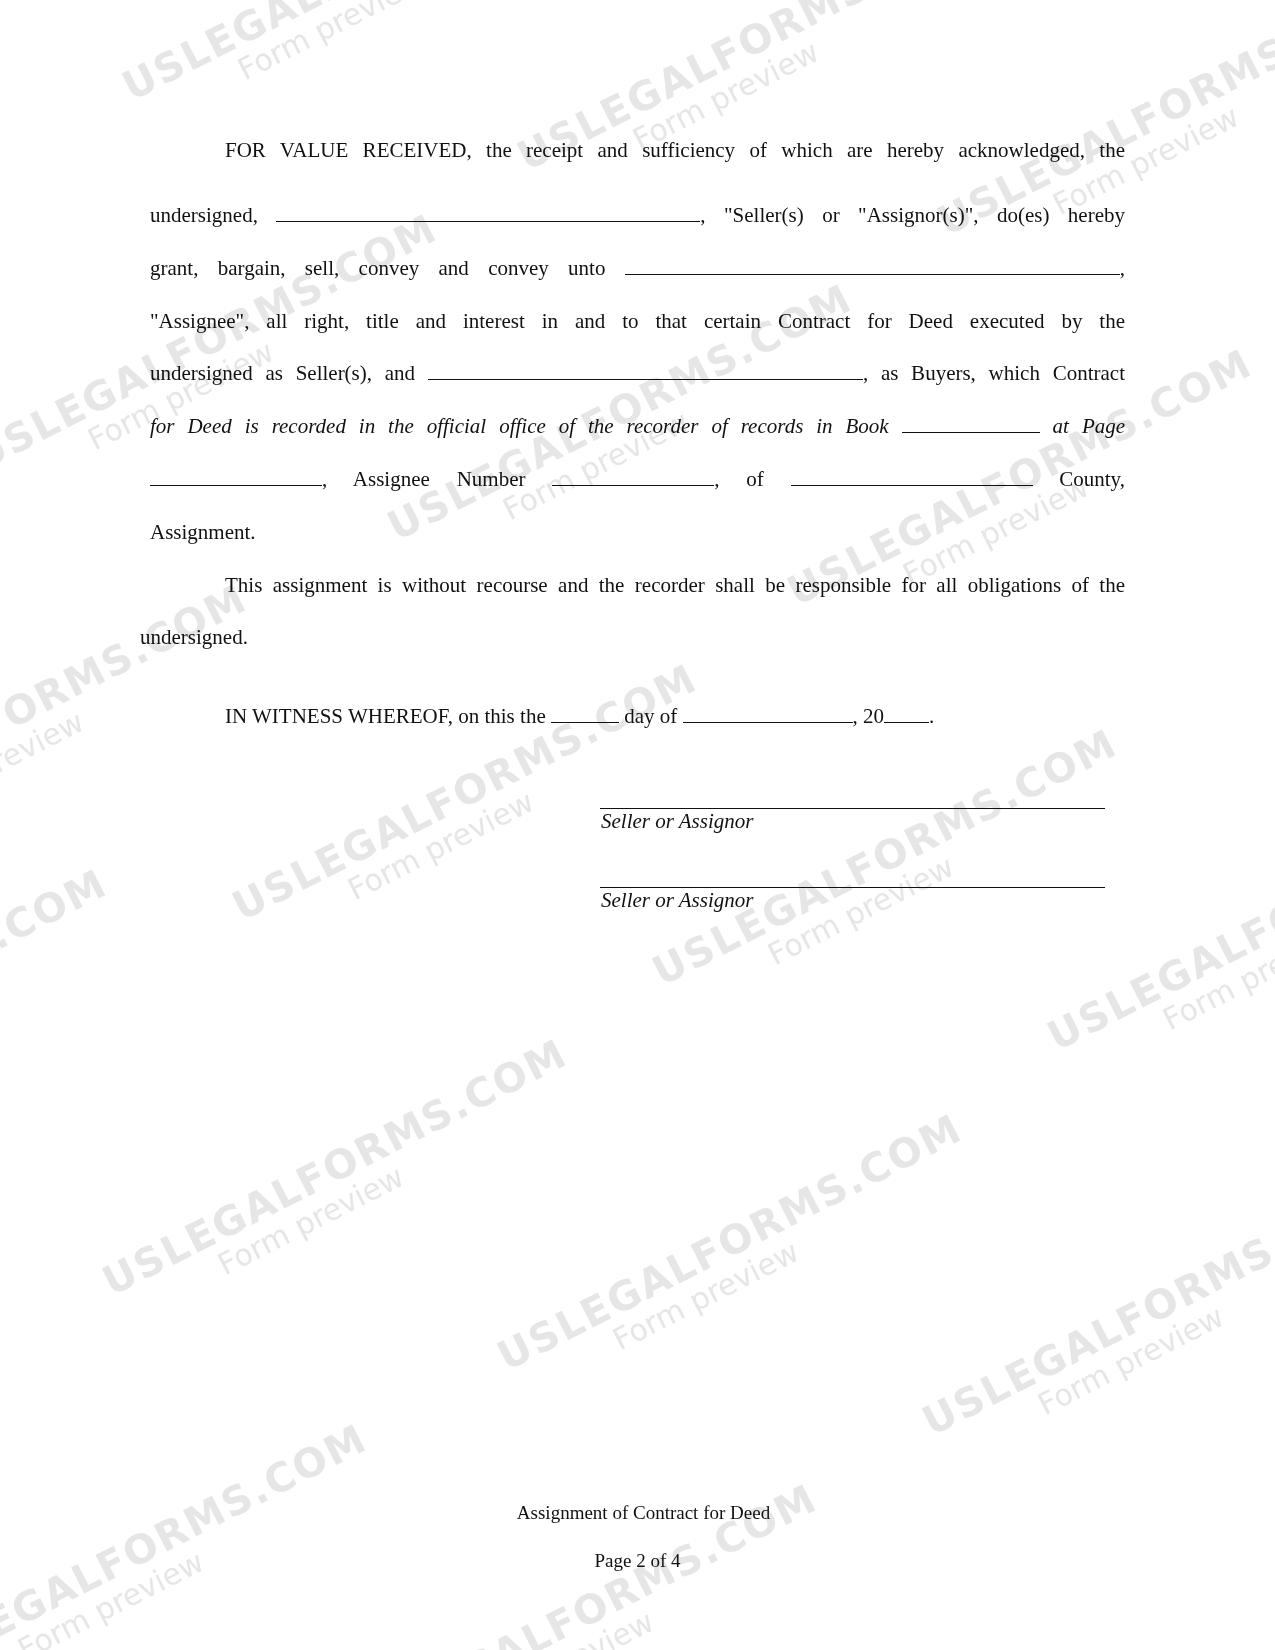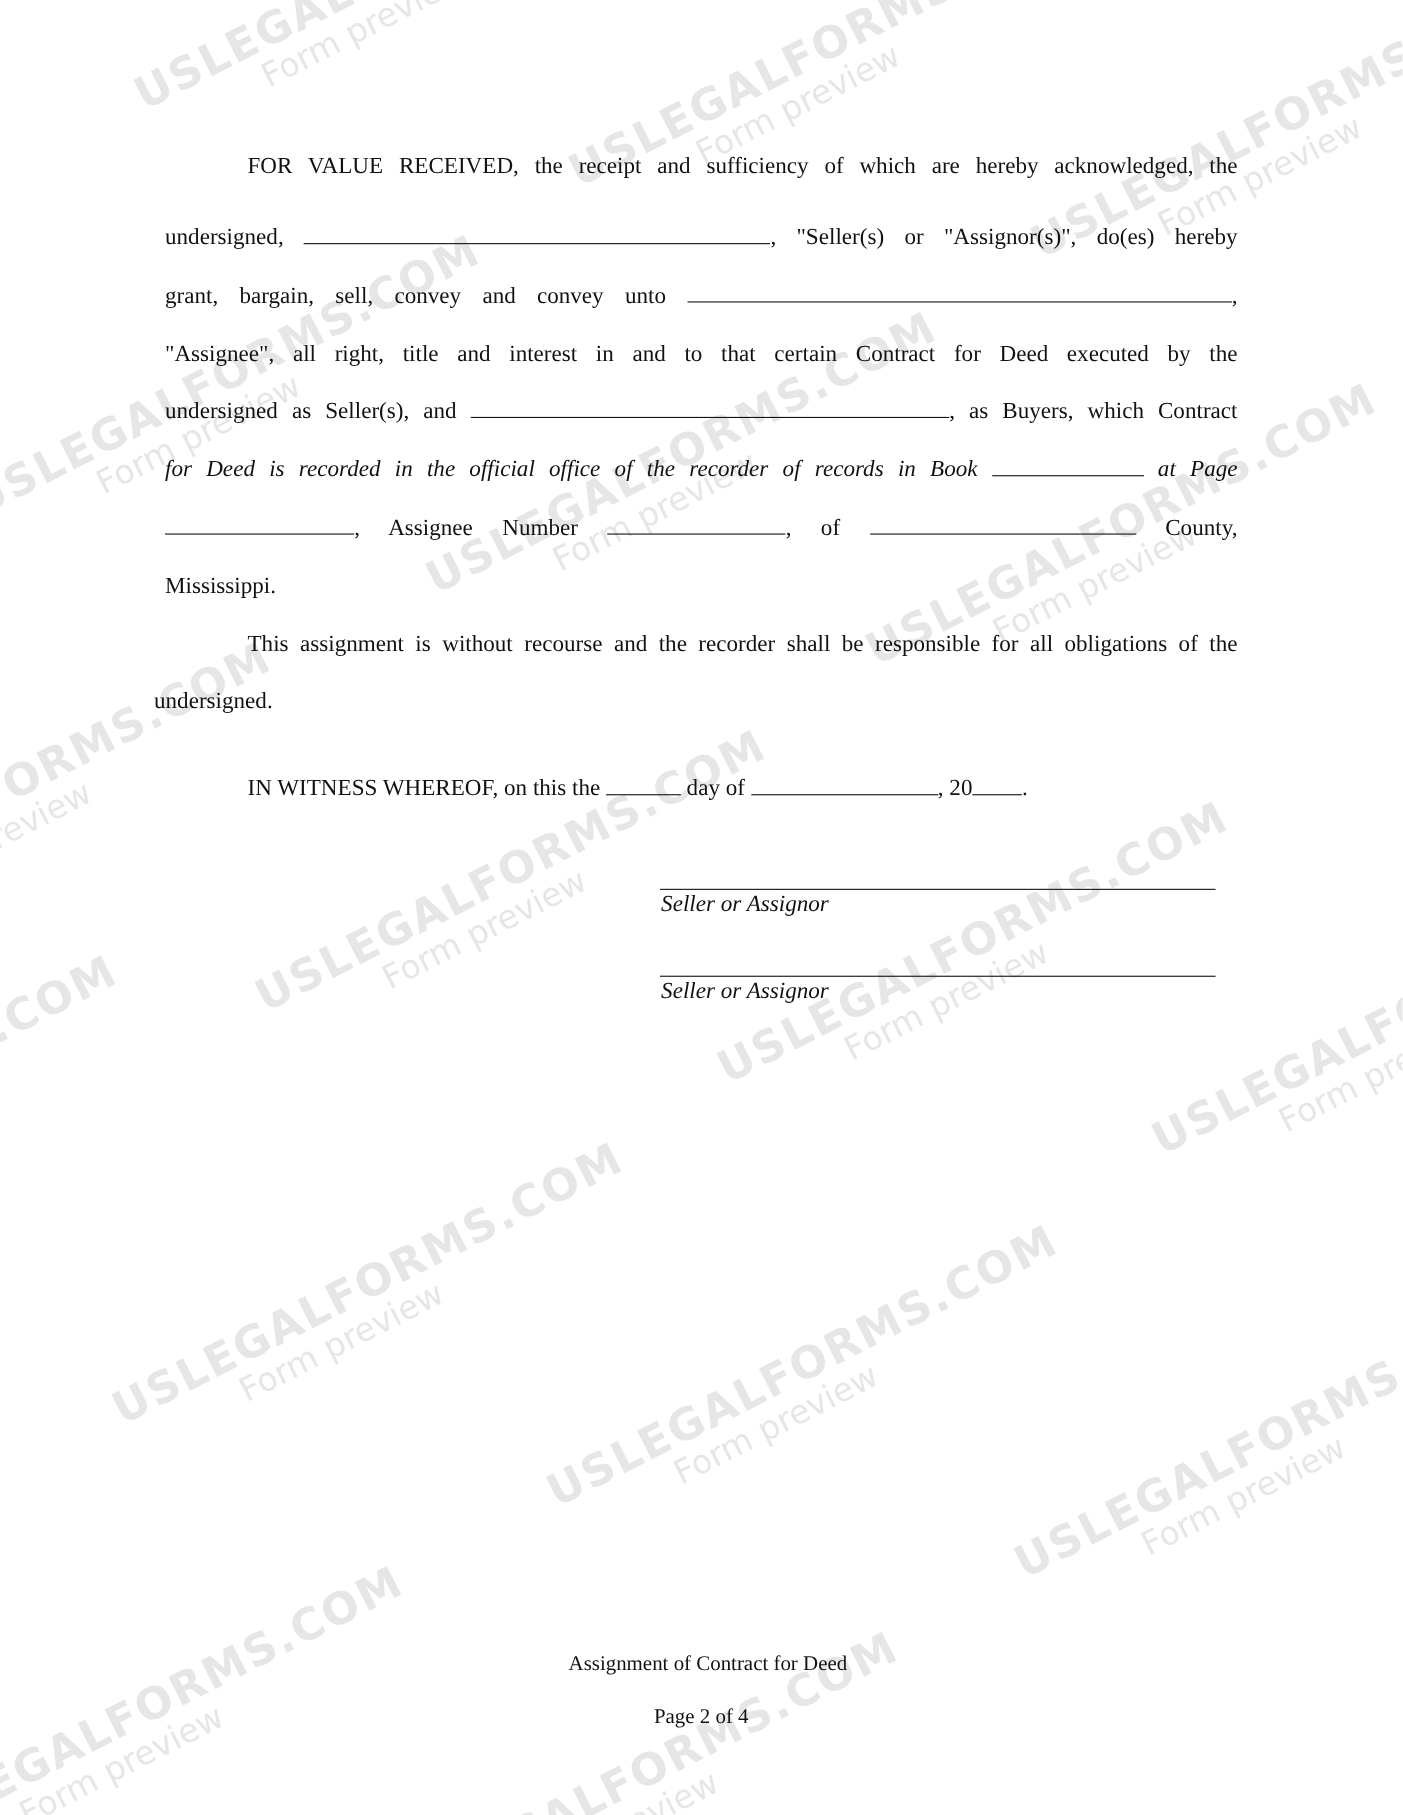--- a/index.html
+++ b/index.html
@@ -112,21 +112,21 @@
 <div class="line just" style="top:467px;">
   <span style="white-space:nowrap;"><span class="blank" style="width:172px;"></span><span>,</span></span>
   <span>Assignee</span>
   <span>Number</span>
   <span style="white-space:nowrap;"><span class="blank" style="width:162px;"></span><span>,</span></span>
   <span>of</span>
   <span class="blank" style="width:242px;"></span>
   <span>County,</span>
 </div>
 
-<div class="line" style="top:520px;left:150px;">Mississippi.</div>
+<div class="line" style="top:520px;left:150px;">Assignment.</div>
 
 <div class="line just" style="top:573px;padding-left:75px;width:900px;">This assignment is without recourse and the recorder shall be responsible for all obligations of the</div>
 <div class="line" style="top:625px;left:140px;">undersigned.</div>
 
 <div class="line" style="top:704px;left:225px;">
   <span>IN WITNESS WHEREOF, on this the</span>
   <span class="blank" style="width:68px;"></span>
   <span>day of</span>
   <span class="blank" style="width:170px;"></span><span>, 20</span><span class="blank" style="width:45px;"></span><span>.</span>
 </div>

